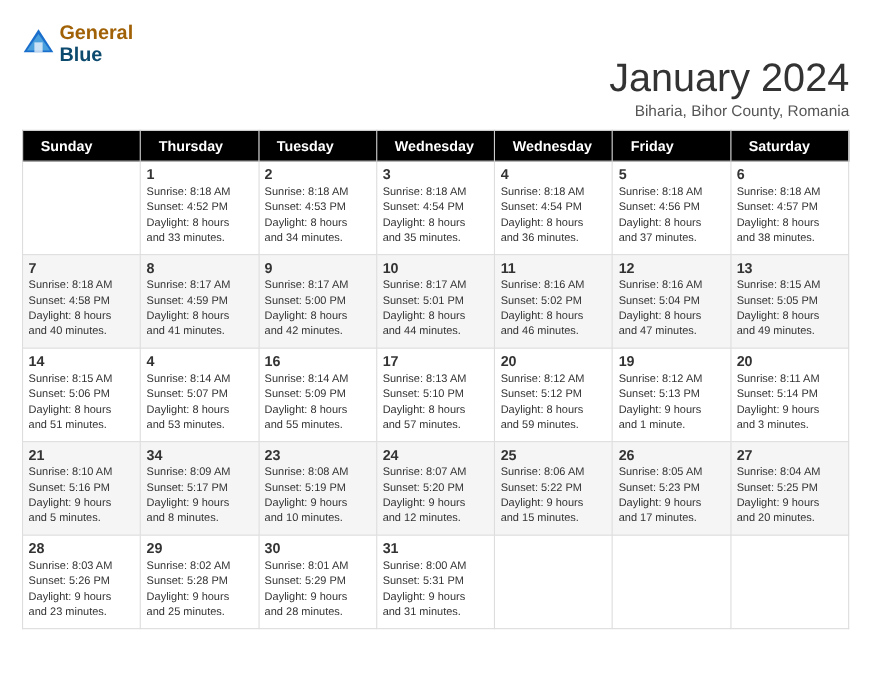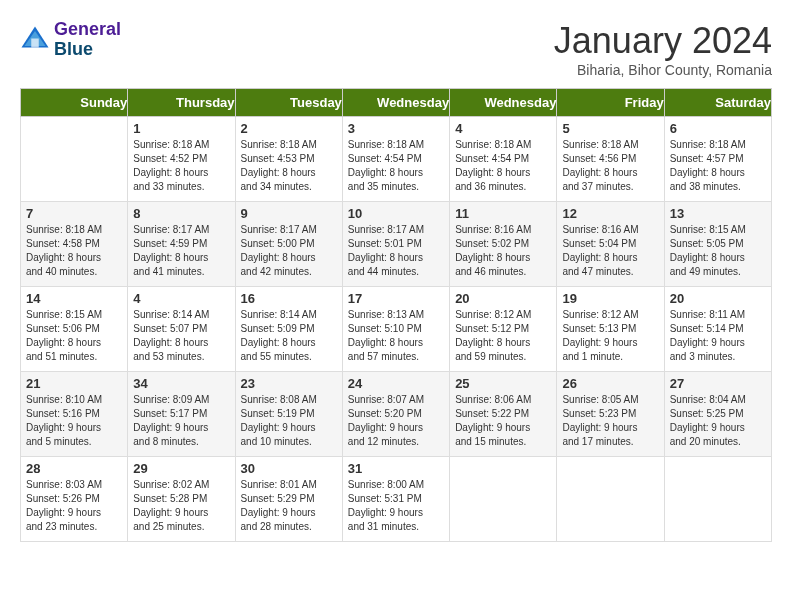--- a/index.html
+++ b/index.html
@@ -19,50 +19,51 @@
     .logo {
       display: flex;
       align-items: center;
       gap: 4px;
     }
     .logo-text {
       font-size: 18px;
       font-weight: bold;
       line-height: 1.1;
     }
-    .logo-general { color: #4c1d95; }
+    .logo-general { color: #a16207; }
     .logo-blue { color: #0c4a6e; text-align: center; }
     .logo-icon {
       width: 30px;
       height: 30px;
     }
     .title-block {
       text-align: right;
+      margin-top: 30px;
     }
     .month-title {
       font-size: 36px;
       font-weight: normal;
       color: #333;
     }
     .subtitle {
       font-size: 14px;
       color: #555;
     }
     table {
       width: 100%;
       border-collapse: collapse;
       table-layout: fixed;
     }
     thead tr th {
-      background-color: #4d7c0f;
+      background-color: #000000;
       color: #fff;
       font-size: 13px;
       font-weight: bold;
-      padding: 6px 0;
-      text-align: right;
+      padding: 6px 16px;
+      text-align: left;
       border: 1px solid #ccc;
     }
     tbody tr td {
       vertical-align: top;
       border: 1px solid #ddd;
       padding: 4px 5px;
       font-size: 10.5px;
       color: #333;
       height: 85px;
     }

